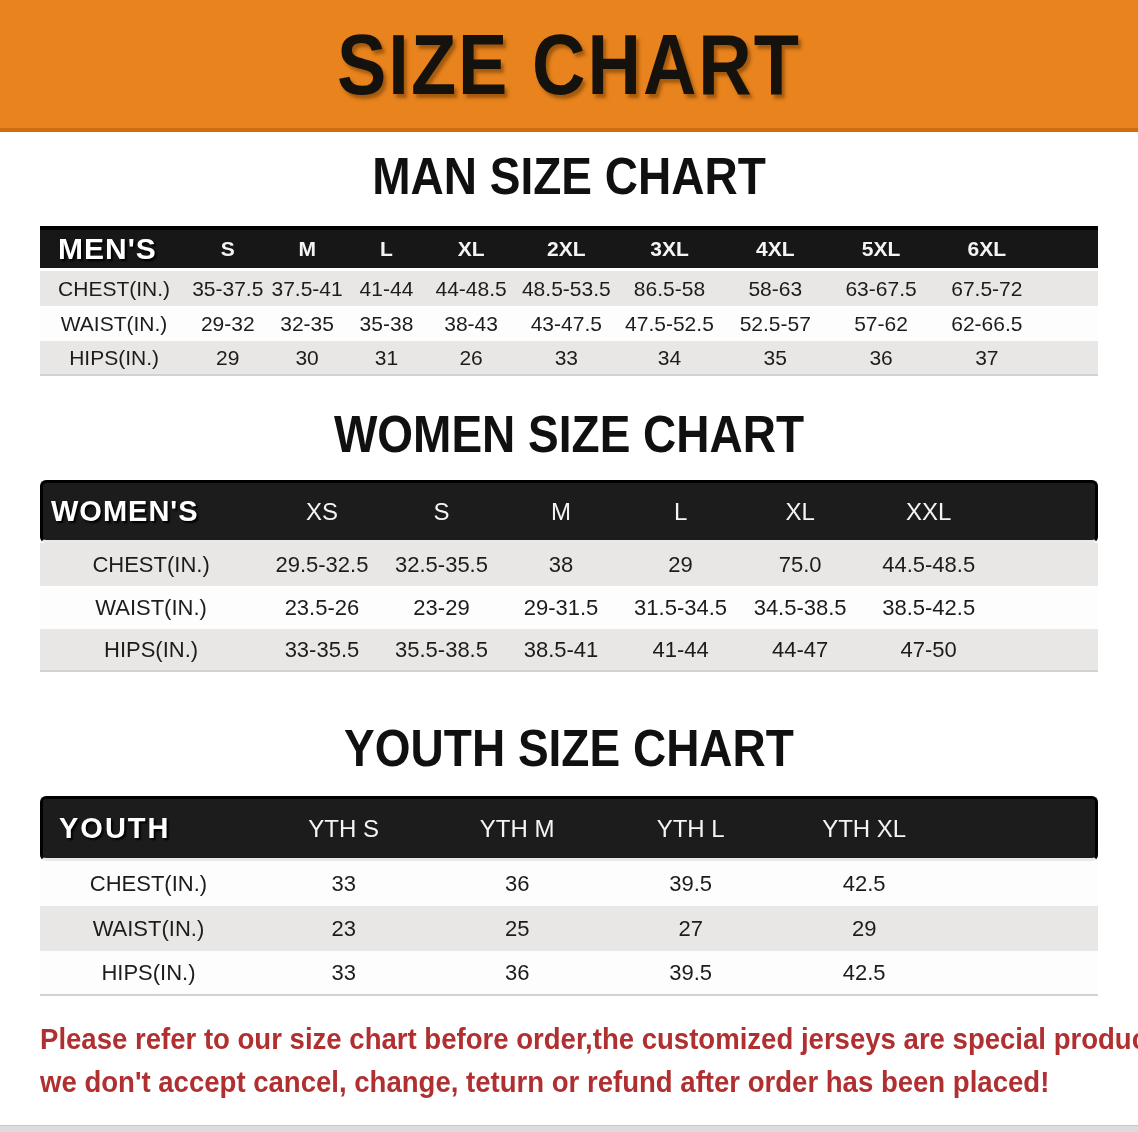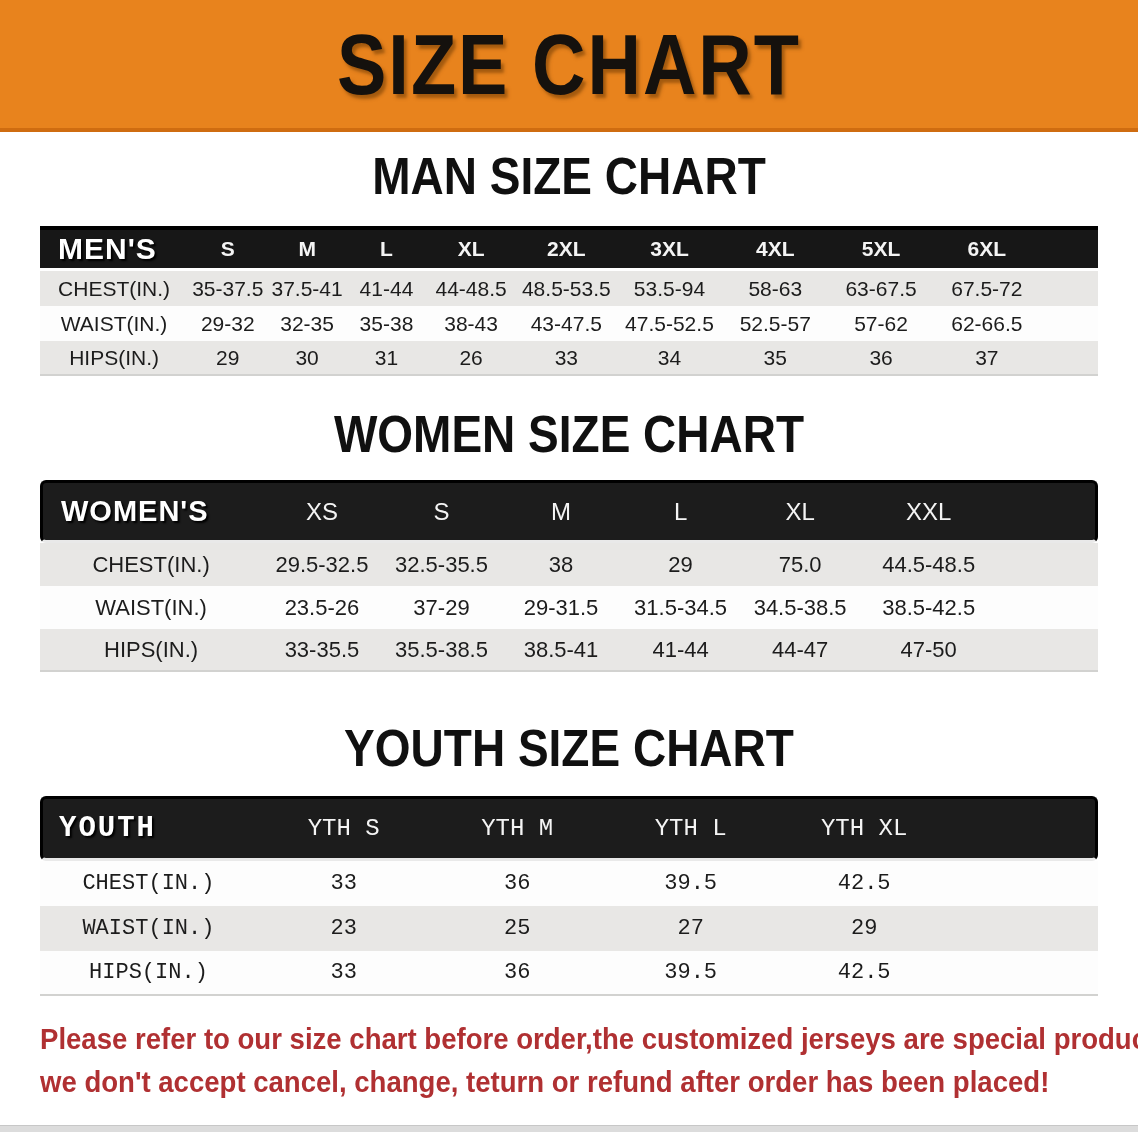--- a/index.html
+++ b/index.html
@@ -52,29 +52,29 @@
   .t-men th.corner { font-size:30px; padding-left:18px; }
   .t-men tbody td { height:35px; font-size:21px; }
   .t-women { margin-top:22px; }
   
   .t-women thead th, .t-youth thead th {
     background:var(--bar_bg2,#1c1c1c); border-top:3px solid #000;
     border-bottom:3px solid #e9e9e9; font-size:24px;
   }
   .t-women thead th { height:63px;text-align:center; }
   .t-women th.corner, .t-youth th.corner { font-size:29px; }
-  .t-women th.corner { padding-left:18px; }
+  .t-women th.corner { padding-left:8px; }
   .t-women thead th:first-child, .t-youth thead th:first-child {
     border-left:3px solid #000; border-top-left-radius:6px; border-bottom-left-radius:6px;
   }
   .t-women thead th:last-child, .t-youth thead th:last-child {
     border-right:3px solid #000; border-top-right-radius:6px; border-bottom-right-radius:6px;
   }
   .t-women tbody td { height:43px; font-size:22px; }
-  .t-youth { margin-top:24px;font-family:Liberation Mono, monospace; }
+  .t-youth { margin-top:24px; }
   .t-youth thead th { height:65px; }
   .t-youth th.corner { padding-left:16px; letter-spacing:2px; }
   .t-youth tbody td { height:45px; font-size:22px; }
   
   .disclaimer {
     margin-top:22px; padding-left:40px; color:var(--disclaimer,#b03032);
     font-size:29px; line-height:43px; font-weight:bold;
   }
   .disclaimer span { display:inline-block; transform:scaleX(.95); transform-origin:left center; white-space:nowrap; }
   
@@ -122,21 +122,21 @@
     </tr>
   </thead>
   <tbody>
     <tr class="row-gray">
       <td>CHEST(IN.)</td>
       <td>35-37.5</td>
       <td>37.5-41</td>
       <td>41-44</td>
       <td>44-48.5</td>
       <td>48.5-53.5</td>
-      <td>53.5-94</td>
+      <td>86.5-58</td>
       <td>58-63</td>
       <td>63-67.5</td>
       <td>67.5-72</td>
       <td></td>
     </tr>
     <tr class="row-white">
       <td>WAIST(IN.)</td>
       <td>29-32</td>
       <td>32-35</td>
       <td>35-38</td>
@@ -196,21 +196,21 @@
       <td>32.5-35.5</td>
       <td>38</td>
       <td>29</td>
       <td>75.0</td>
       <td>44.5-48.5</td>
       <td></td>
     </tr>
     <tr class="row-white">
       <td>WAIST(IN.)</td>
       <td>23.5-26</td>
-      <td>37-29</td>
+      <td>23-29</td>
       <td>29-31.5</td>
       <td>31.5-34.5</td>
       <td>34.5-38.5</td>
       <td>38.5-42.5</td>
       <td></td>
     </tr>
     <tr class="row-gray">
       <td>HIPS(IN.)</td>
       <td>33-35.5</td>
       <td>35.5-38.5</td>

